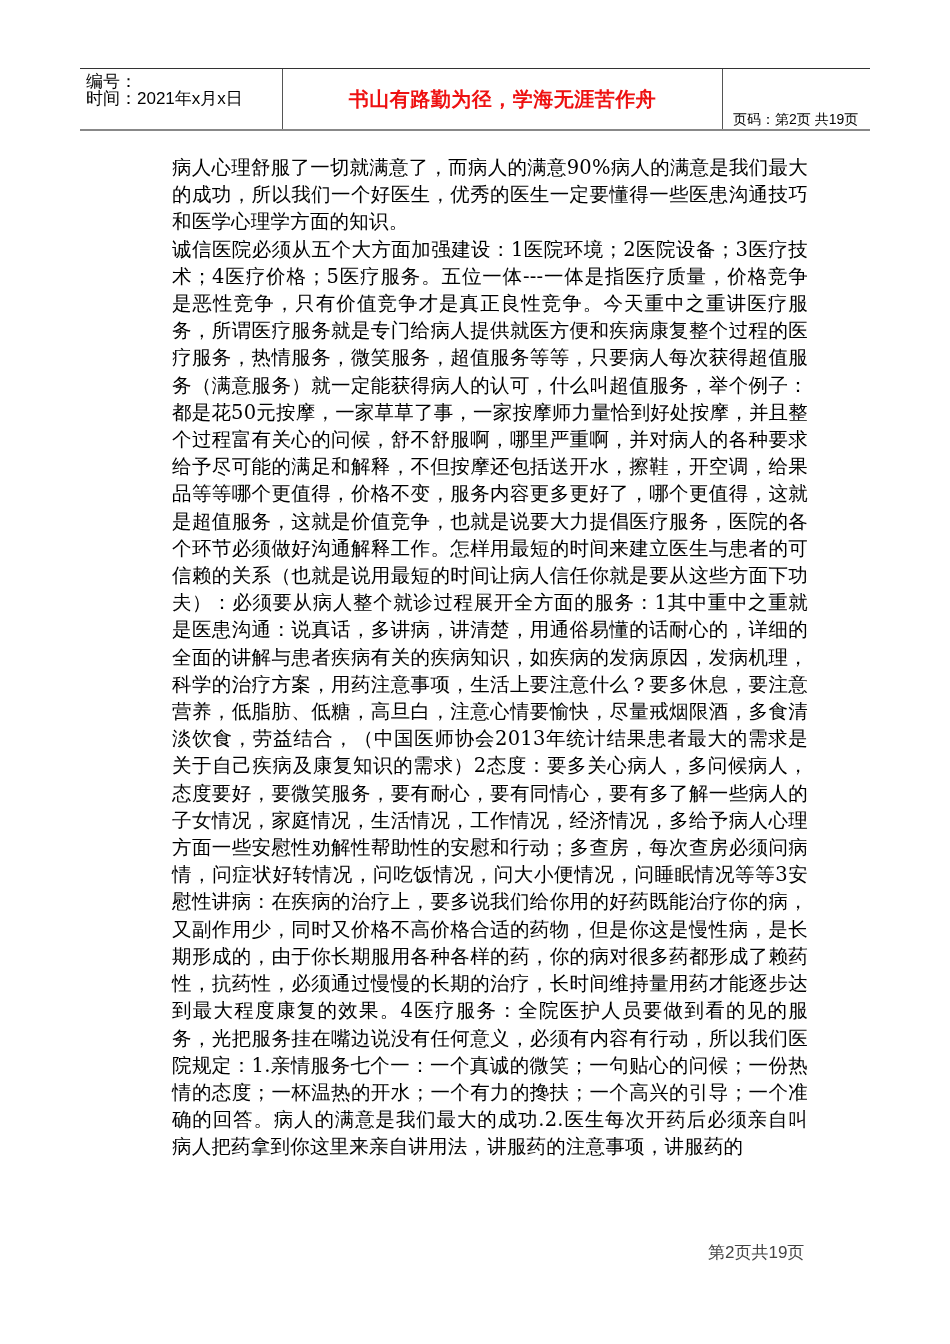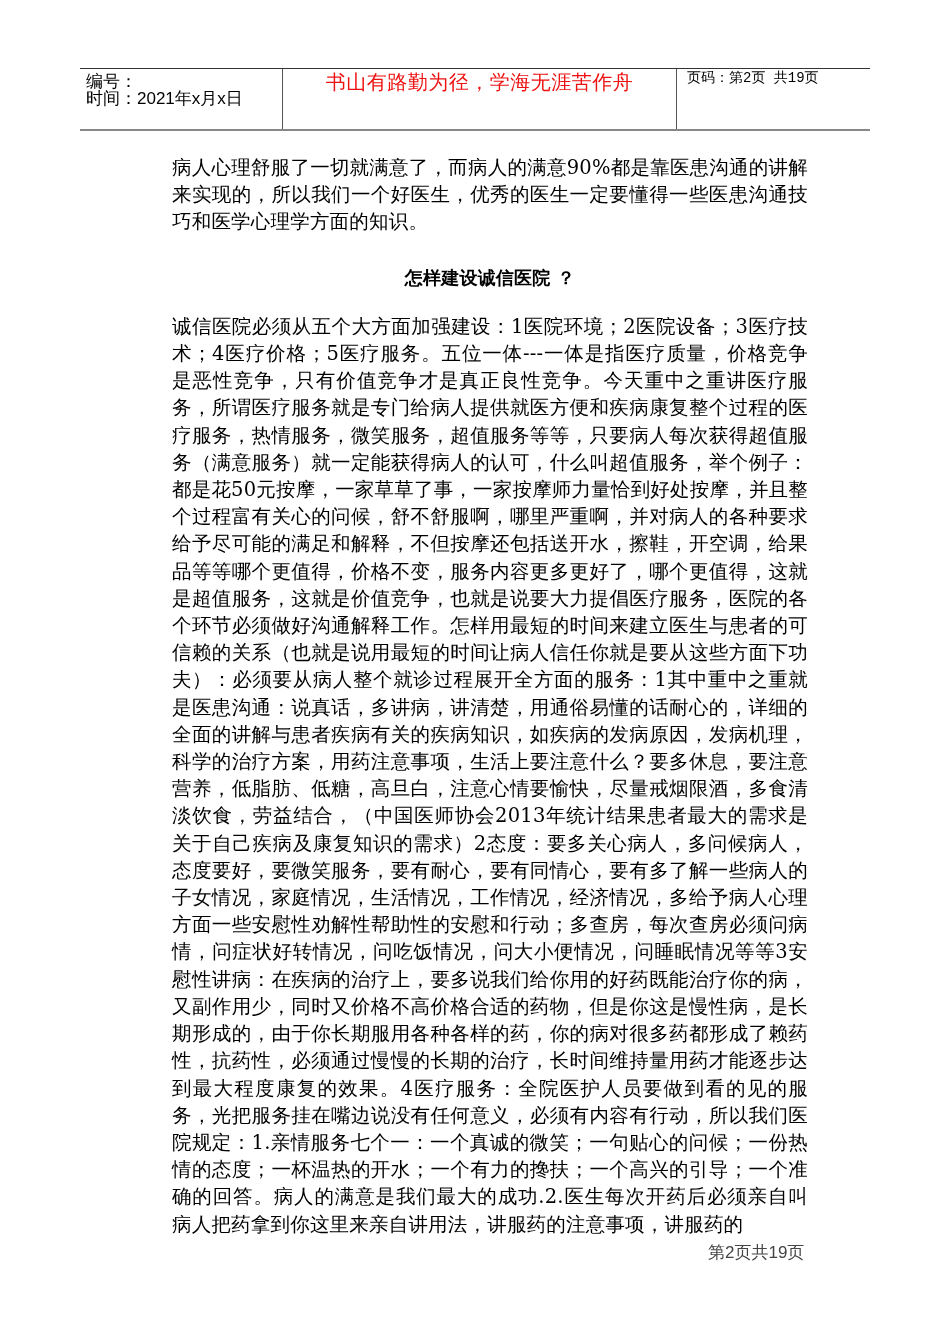--- a/index.html
+++ b/index.html
@@ -1,21 +1,21 @@
 <!DOCTYPE html>
 <html><head>
   <meta charset="utf-8">
   <style>
     html, body { margin: 0; padding: 0; background: #ffffff; }
     body { width: 950px; height: 1344px; position: relative; overflow: hidden; font-family: "DejaVu Serif", "Liberation Serif", serif; color: #000; }
     .header { position: absolute; left: 80px; top: 68px; width: 790px; height: 60px; border-top: 1px solid #333; border-bottom: 2px solid #888; display: flex; }
     .hcell { height: 60px; box-sizing: border-box; position: relative; }
     .hcell.left { width: 202px; font-family: "Liberation Sans", "DejaVu Sans", sans-serif; font-size: 17px; line-height: 17px; padding: 4px 0 0 6px; }
-    .hcell.mid { width: 395px; border-left: 1px solid #555; border-right: 1px solid #555; display: flex; align-items: flex-start; justify-content: center; }
-    .hcell.right { flex: 1; font-family: Liberation Mono, monospace; font-size: 14px; display: flex; align-items: flex-start; padding-left: 10px; }
+    .hcell.mid { width: 441px; border-left: 1px solid #555; border-right: 1px solid #555; display: flex; align-items: center; justify-content: center; font-weight: bold; }
+    .hcell.right { flex: 1; font-family: Liberation Sans, sans-serif; font-size: 14px; display: flex; align-items: flex-end; padding-left: 10px; }
     .motto { color: #ee1111; font-family: "DejaVu Sans", "Liberation Sans", sans-serif; font-size: 20px; letter-spacing: 0.5px; }
     .content { position: absolute; left: 172px; top: 154px; width: 636px; font-size: 19.5px; line-height: 27.2px; text-align: justify; letter-spacing: 0.2px; }
     .content p { margin: 0; }
     .title { text-align: center; font-family: "DejaVu Sans", "Liberation Sans", sans-serif; font-weight: bold; font-size: 18px; margin: 28px 0 22px 0 !important; }
     .footer { position: absolute; left: 708px; top: 1241px; font-family: "Liberation Sans", "DejaVu Sans", sans-serif; font-size: 17px; color: #444; }
   </style>
 </head>
 <body>
 
 <div class="header">
@@ -25,20 +25,19 @@
   </div>
   <div class="hcell mid">
     <span class="motto">书山有路勤为径，学海无涯苦作舟</span>
   </div>
   <div class="hcell right">
     <span>页码：第2页 共19页</span>
   </div>
 </div>
 
 <div class="content">
-  <p>病人心理舒服了一切就满意了，而病人的满意90%都是靠医患沟通的讲解来实现的，所以我们一个好医生，优秀的医生一定要懂得一些医患沟通技巧和医学心理学方面的知识。</p>
-  <p class="title">怎样建设诚信医院 ？</p>
+  <p>病人心理舒服了一切就满意了，而病人的满意90%病人的满意是我们最大的成功，所以我们一个好医生，优秀的医生一定要懂得一些医患沟通技巧和医学心理学方面的知识。</p>
   <p>诚信医院必须从五个大方面加强建设：1医院环境；2医院设备；3医疗技术；4医疗价格；5医疗服务。五位一体---一体是指医疗质量，价格竞争是恶性竞争，只有价值竞争才是真正良性竞争。今天重中之重讲医疗服务，所谓医疗服务就是专门给病人提供就医方便和疾病康复整个过程的医疗服务，热情服务，微笑服务，超值服务等等，只要病人每次获得超值服务（满意服务）就一定能获得病人的认可，什么叫超值服务，举个例子：都是花50元按摩，一家草草了事，一家按摩师力量恰到好处按摩，并且整个过程富有关心的问候，舒不舒服啊，哪里严重啊，并对病人的各种要求给予尽可能的满足和解释，不但按摩还包括送开水，擦鞋，开空调，给果品等等哪个更值得，价格不变，服务内容更多更好了，哪个更值得，这就是超值服务，这就是价值竞争，也就是说要大力提倡医疗服务，医院的各个环节必须做好沟通解释工作。怎样用最短的时间来建立医生与患者的可信赖的关系（也就是说用最短的时间让病人信任你就是要从这些方面下功夫）：必须要从病人整个就诊过程展开全方面的服务：1其中重中之重就是医患沟通：说真话，多讲病，讲清楚，用通俗易懂的话耐心的，详细的全面的讲解与患者疾病有关的疾病知识，如疾病的发病原因，发病机理，科学的治疗方案，用药注意事项，生活上要注意什么？要多休息，要注意营养，低脂肪、低糖，高旦白，注意心情要愉快，尽量戒烟限酒，多食清淡饮食，劳益结合，（中国医师协会2013年统计结果患者最大的需求是关于自己疾病及康复知识的需求）2态度：要多关心病人，多问候病人，态度要好，要微笑服务，要有耐心，要有同情心，要有多了解一些病人的子女情况，家庭情况，生活情况，工作情况，经济情况，多给予病人心理方面一些安慰性劝解性帮助性的安慰和行动；多查房，每次查房必须问病情，问症状好转情况，问吃饭情况，问大小便情况，问睡眠情况等等3安慰性讲病：在疾病的治疗上，要多说我们给你用的好药既能治疗你的病，又副作用少，同时又价格不高价格合适的药物，但是你这是慢性病，是长期形成的，由于你长期服用各种各样的药，你的病对很多药都形成了赖药性，抗药性，必须通过慢慢的长期的治疗，长时间维持量用药才能逐步达到最大程度康复的效果。4医疗服务：全院医护人员要做到看的见的服务，光把服务挂在嘴边说没有任何意义，必须有内容有行动，所以我们医院规定：1.亲情服务七个一：一个真诚的微笑；一句贴心的问候；一份热情的态度；一杯温热的开水；一个有力的搀扶；一个高兴的引导；一个准确的回答。病人的满意是我们最大的成功.2.医生每次开药后必须亲自叫病人把药拿到你这里来亲自讲用法，讲服药的注意事项，讲服药的</p>
 </div>
 
 <div class="footer">
   <span>第2页共19页</span>
 </div>
 
 </body></html>

